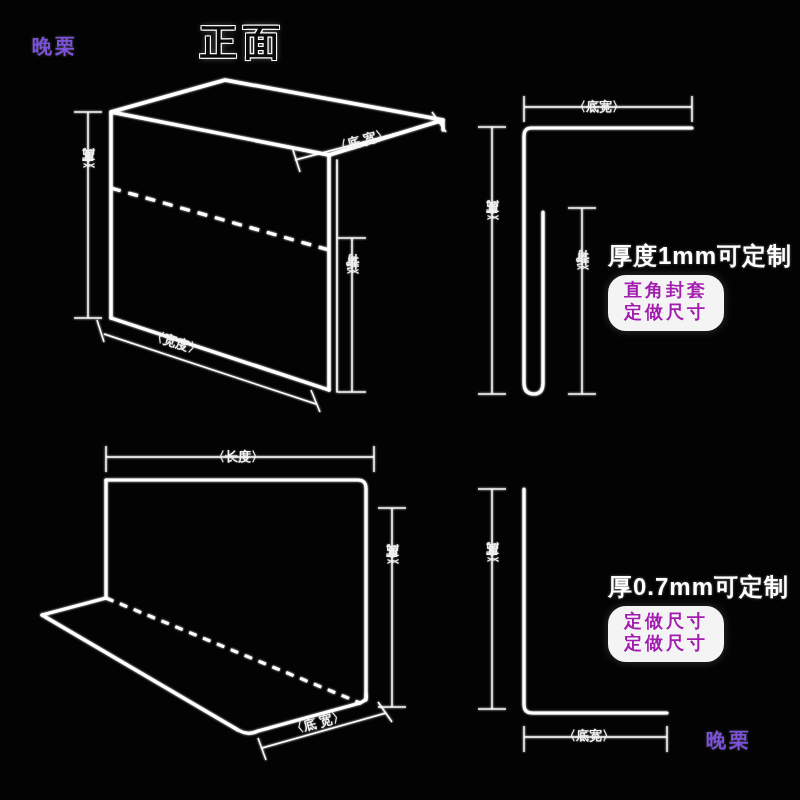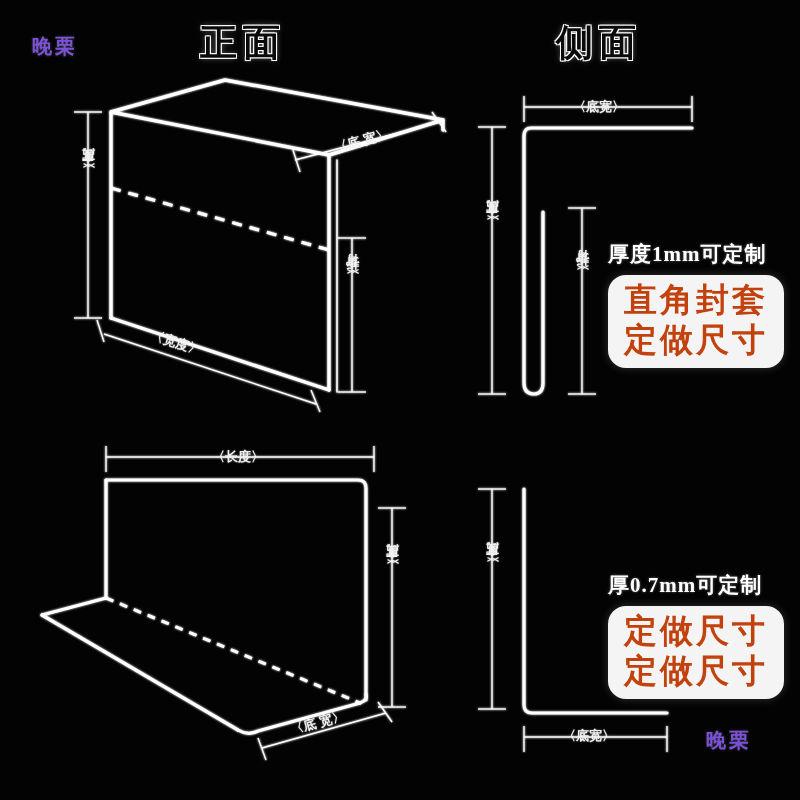--- a/index.html
+++ b/index.html
@@ -65,41 +65,41 @@
     writing-mode: vertical-rl;
     text-orientation: upright;
     letter-spacing: -1px;
   }
   .dim-label.vert.flip {
     transform: rotate(180deg);
   }
   .spec-note {
     position: absolute;
     color: #ffffff;
-    font-family: Liberation Serif, serif;
-    font-weight: 700;
-    font-size: 21px;
+    font-family: Liberation Sans, sans-serif;
+    font-weight: 700;
+    font-size: 24px;
     letter-spacing: 1px;
     white-space: nowrap;
     text-shadow: 0 0 3px rgba(255,255,255,0.4);
   }
   .spec-badge {
     position: absolute;
     background: #f4f4f4;
     border-radius: 18px;
     padding: 5px 16px 7px 16px;
     text-align: center;
     box-shadow: 0 0 10px rgba(255,255,255,0.2);
   }
   .spec-badge .bline {
     display: block;
-    color: #c2410c;
-    font-family: "Liberation Sans", sans-serif;
-    font-weight: 700;
-    font-size: 33px;
+    color: #a21caf;
+    font-family: "Liberation Sans", sans-serif;
+    font-weight: 700;
+    font-size: 18px;
     letter-spacing: 3px;
     line-height: 1.22;
     white-space: nowrap;
   }
 </style>
 </head>
 <body>
 
 <div id="stage">
 
@@ -252,21 +252,20 @@
       <g stroke-width="1.4">
         <line x1="524" y1="737" x2="667" y2="737"></line>
         <line x1="524" y1="726" x2="524" y2="752"></line>
         <line x1="667" y1="726" x2="667" y2="752"></line>
       </g>
 
     </g>
   </svg>
 
   <div class="view-title" style="left:200px; top:24px;">正面</div>
-  <div class="view-title" style="left:556px; top:24px;">侧面</div>
 
   <div class="watermark" style="left:32px; top:33px;">晚栗</div>
   <div class="watermark" style="left:706px; top:727px;">晚栗</div>
 
   <div class="dim-label vert flip" style="left:80px; top:172px;">〈高度〉</div>
 
   <div class="dim-label" style="left:150px; top:334px; transform:rotate(18deg);">〈宽度〉</div>
 
   <div class="dim-label" style="left:334px; top:132px; transform:rotate(-15deg);">〈底 宽〉</div>
 

